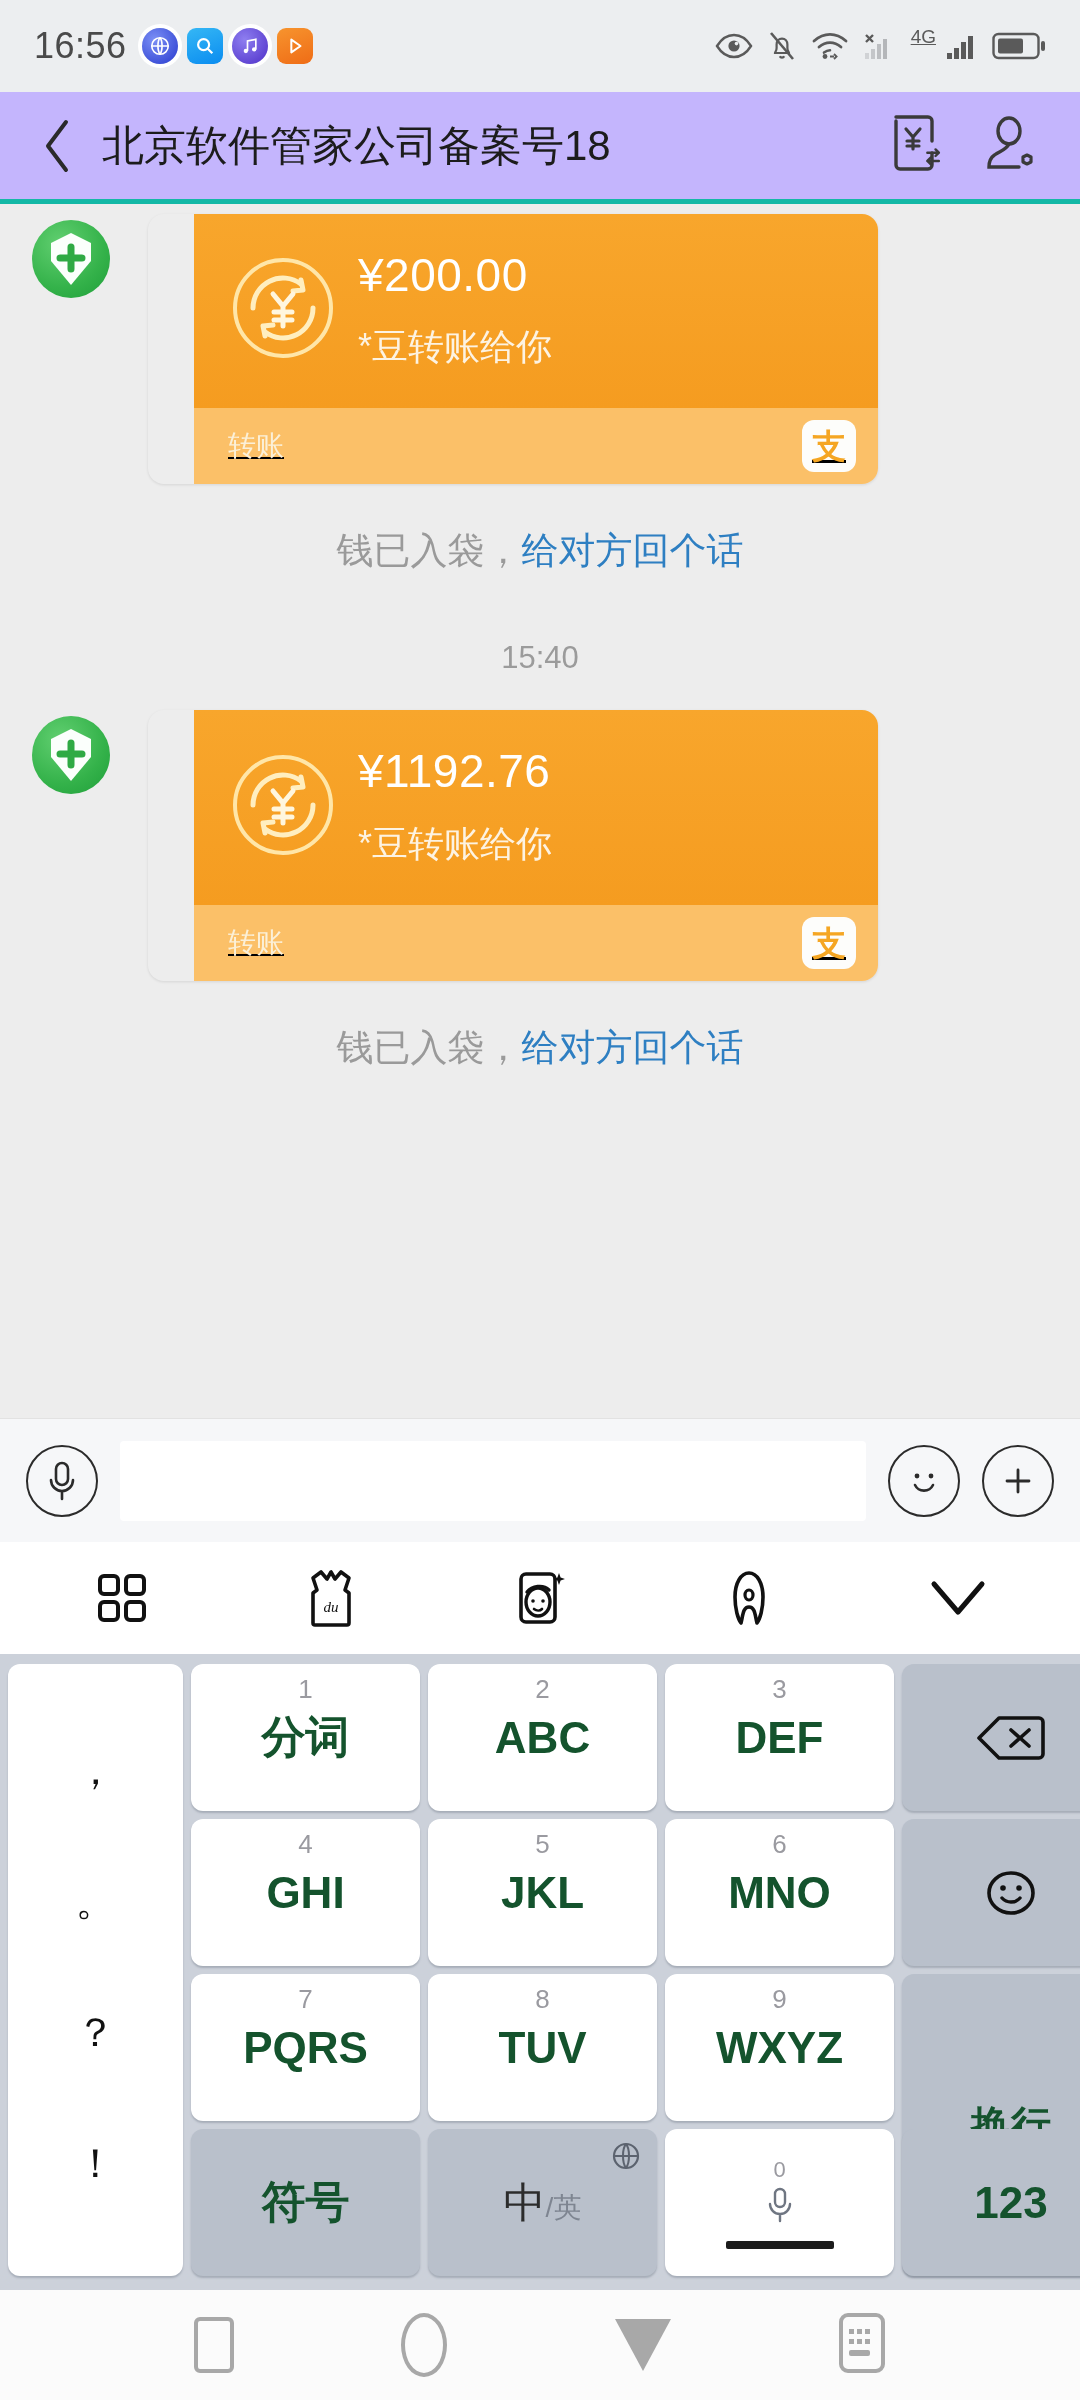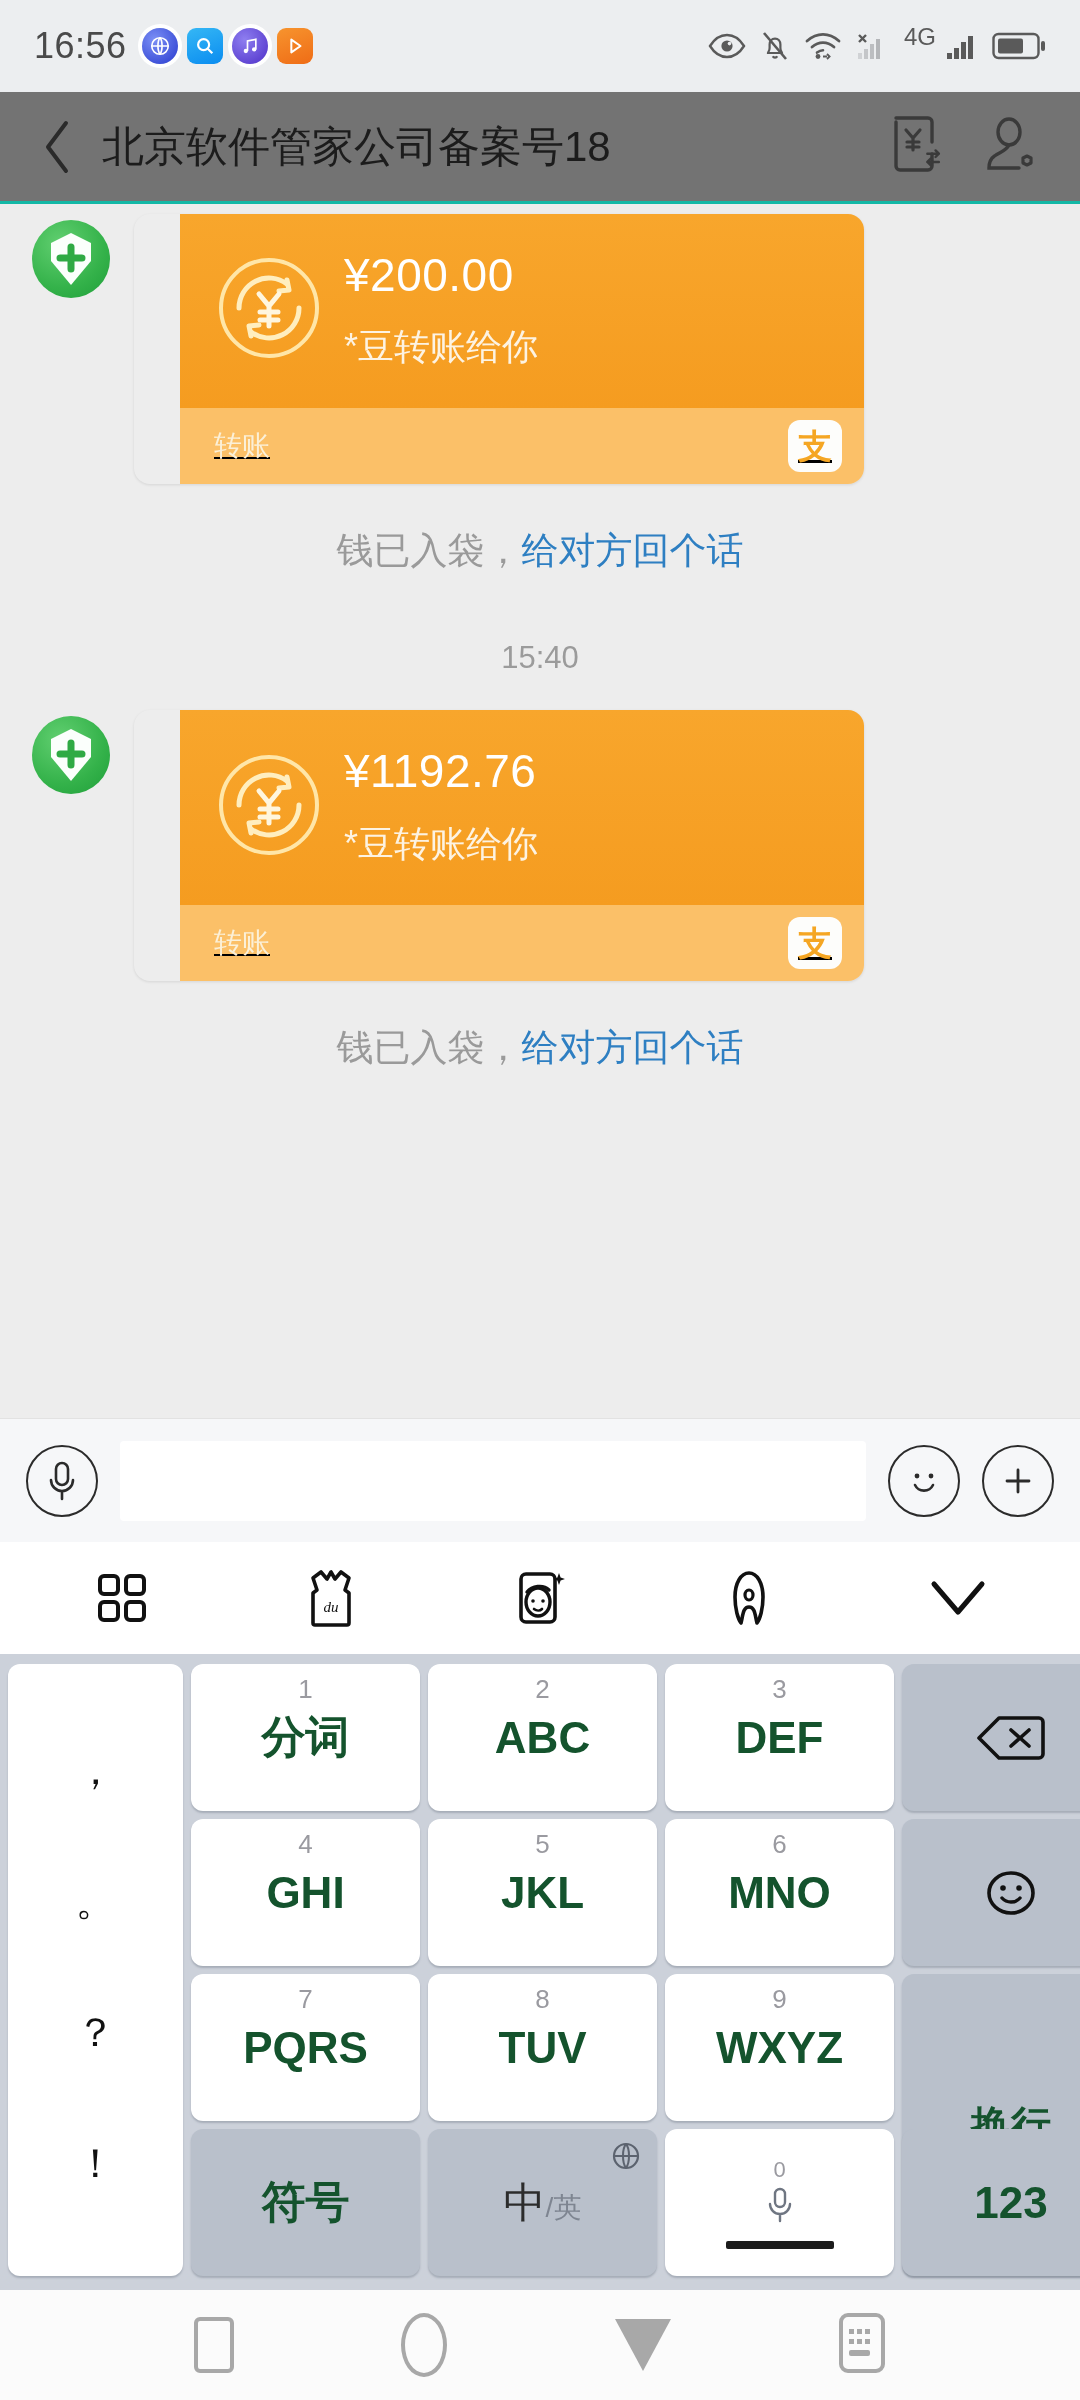--- a/index.html
+++ b/index.html
@@ -18,27 +18,27 @@
   }
   .sb-time { font-size: 36px; color: #4a4a4a; letter-spacing: 0.5px; font-weight: 400; }
   .sb-left-icons { display: flex; align-items: center; gap: 9px; margin-left: 15px; }
   .sb-appicon { width: 36px; height: 36px; border-radius: 9px; display:flex; align-items:center; justify-content:center; color:#fff; font-size: 21px; }
   .ic-globe { background: radial-gradient(circle at 35% 32%, #7b8ff5 0%, #3c4fd8 75%); border-radius: 50%; box-shadow: 0 0 0 4px #fff; }
   .ic-search { background: linear-gradient(160deg,#35b7f5,#0a8cf0); }
   .ic-music { background: radial-gradient(circle at 35% 32%, #8e7ef0 0%, #5b3fd0 80%); border-radius: 50%; box-shadow: 0 0 0 4px #fff;}
   .ic-play { background: linear-gradient(160deg,#f7942e,#ef6c16); }
   .sb-right { margin-left: auto; display: flex; align-items: center; gap: 14px; }
   .sb-right svg { display:block; }
-  .sb-4g { font-size: 24px; color:#5a5a5a; position:relative; top:-9px; margin-right:-4px;}
+  .sb-4g { font-size: 19px; color:#5a5a5a; position:relative; top:-9px; margin-right:-4px;text-decoration:underline;}
 
   
   .header {
-    height: 112px; flex: 0 0 112px; background: #737373;
+    height: 112px; flex: 0 0 112px; background: #c4b5fd;
     display: flex; align-items: center; padding: 0 30px;
-    border-bottom: 3px solid #14b8a6;
+    border-bottom: 5px solid #14b8a6;
   }
   .back-chev { width: 54px; display:flex; align-items:center; justify-content:center; }
   .header-title {
     font-size: 42px; color: #1c1c1c; margin-left: 18px;
     white-space: nowrap; overflow: hidden;
   }
   .header-actions { margin-left: auto; display: flex; align-items: center; gap: 38px; padding-right: 10px;}
 
   
   .chat {
@@ -47,21 +47,21 @@
   }
   .msg-row { display: flex; align-items: flex-start; padding: 0 0 0 32px; }
   .avatar {
     width: 78px; height: 78px; flex: 0 0 78px; border-radius: 50%;
     background: radial-gradient(circle at 36% 30%, #61cf70 0%, #34b24a 60%, #1f9e39 100%);
     display:flex; align-items:center; justify-content:center; margin-top: 6px;
   }
   .avatar svg { display:block; }
 
   .tcard {
-    margin-left: 24px; width: 730px; border-radius: 16px; overflow: hidden;
+    margin-left: 38px; width: 730px; border-radius: 16px; overflow: hidden;
     box-shadow: 0 1px 3px rgba(0,0,0,0.10);
     padding-left: 46px;
   }
   .tcard-body {
     background: linear-gradient(180deg, #f8a62c 0%, #f59c20 100%);
     padding: 34px 30px 40px 30px; display: flex; align-items: center; min-height: 188px;
   }
   .tcard-icon { flex: 0 0 118px; display: flex; align-items: center; justify-content: center; }
   .tcard-text { margin-left: 16px; }
   .tcard-amount { font-size: 46px; color: #fff; letter-spacing: 0.5px; line-height: 1.2; }

